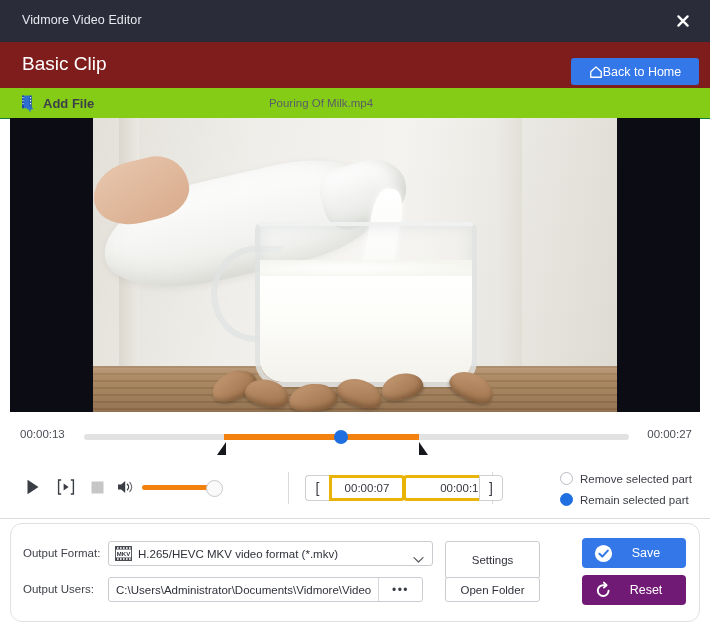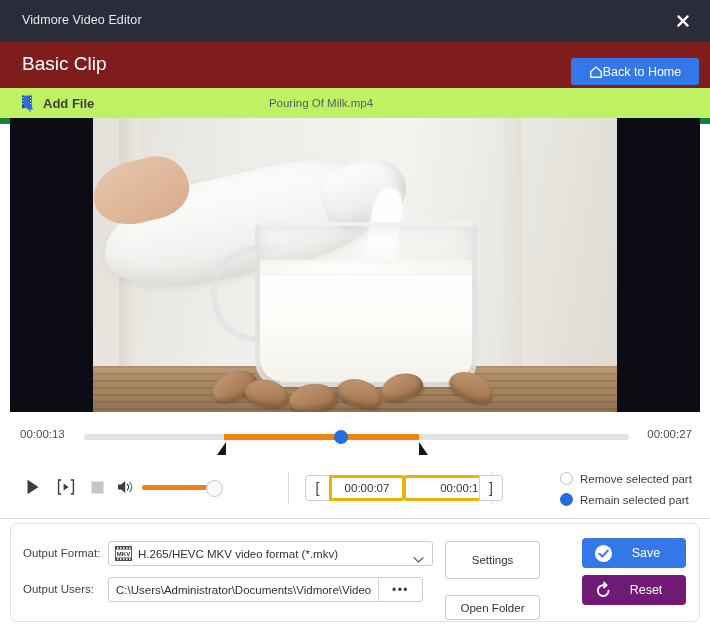--- a/index.html
+++ b/index.html
@@ -75,22 +75,22 @@
   .back-home-btn .label {
     font-size: 12.5px;
     color: #ffffff;
   }
 
   
   .addfile-bar {
     position: absolute;
     left: 0; top: 88px;
     width: 710px; height: 30px;
-    background: #bef264;
-    border-bottom: 6px solid #15803d;
+    background: #84cc16;
+    border-bottom: 1px solid #15803d;
   }
   .addfile-btn {
     position: absolute;
     left: 20px; top: 5px;
     height: 20px;
     display: flex;
     align-items: center;
     gap: 7px;
     cursor: pointer;
   }
@@ -386,21 +386,21 @@
     white-space: nowrap;
   }
 
   
   .output-panel {
     position: absolute;
     left: 10px; top: 523px;
     width: 690px; height: 99px;
     background: #ffffff;
     border: 1px solid #dfe1e5;
-    border-radius: 7px;
+    border-radius: 12px;
     box-sizing: border-box;
   }
   .out-label {
     position: absolute;
     font-size: 11.5px;
     color: #3f424a;
   }
   .out-field {
     position: absolute;
     border: 1px solid #c9cbd0;
@@ -453,21 +453,21 @@
     background: #fff;
     font-size: 11.5px;
     color: #2f323a;
     display: flex;
     align-items: center;
     justify-content: center;
     cursor: pointer;
     box-sizing: border-box;
   }
   .settings-btn { left: 434px; top: 17px; width: 95px; height: 38px; }
-  .openfolder-btn { left: 434px; top: 53px; width: 95px; height: 25px; margin-top: 18px; }
+  .openfolder-btn { left: 434px; top: 53px; width: 95px; height: 25px; }
 
   .action-btn {
     position: absolute;
     width: 104px; height: 30px;
     border-radius: 4px;
     display: flex;
     align-items: center;
     cursor: pointer;
     box-sizing: border-box;
   }

